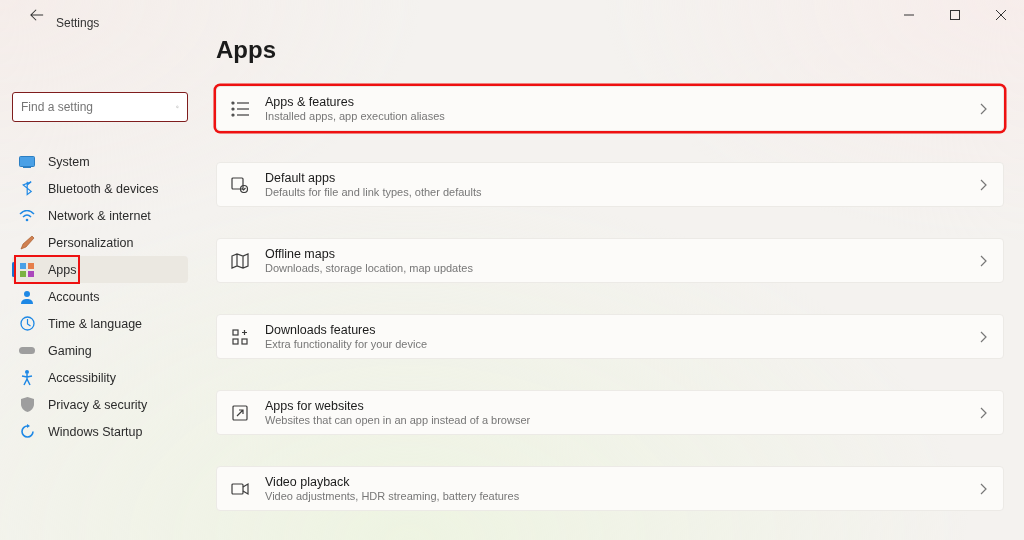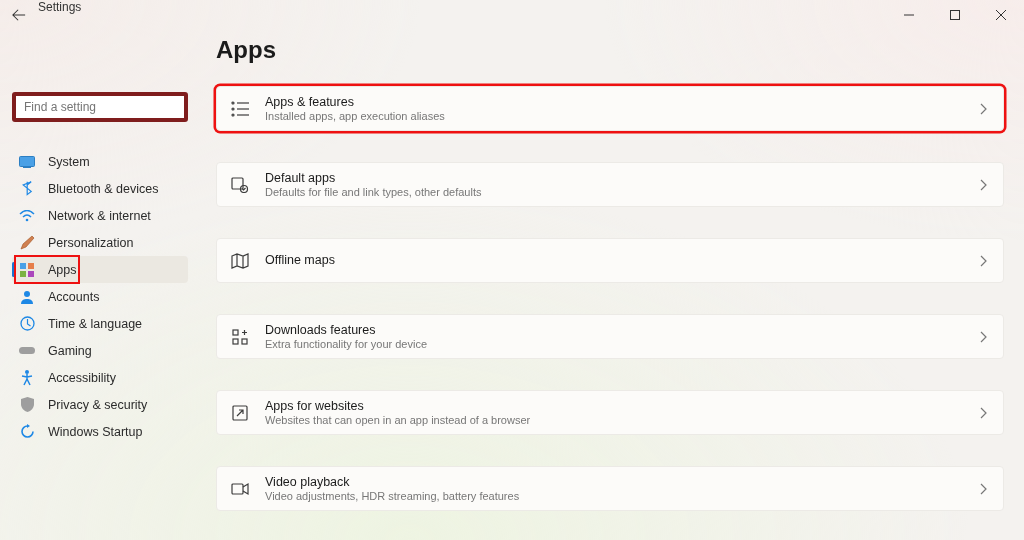--- a/index.html
+++ b/index.html
@@ -7,29 +7,29 @@
   body {
     background:
       radial-gradient(ellipse 700px 400px at 0% 0%, #f5edea 0%, rgba(245,237,234,0) 60%),
       radial-gradient(ellipse 700px 400px at 100% 0%, #f7edeb 0%, rgba(247,237,235,0) 60%),
       radial-gradient(ellipse 800px 500px at 40% 100%, #eef4e2 0%, rgba(238,244,226,0) 70%),
       #f4f2ef;
     user-select: none;
   }
 
   
-  .titlebar { position: absolute; top: 0; left: 0; right: 0; height: 30px; display: flex; align-items: flex-start; }
+  .titlebar { position: absolute; top: 0; left: 0; right: 0; height: 30px; display: flex; align-items: flex-end; padding-left: 18px; }
   .back-btn { width: 38px; height: 30px; display: flex; align-items: center; justify-content: center; color: #333; }
   .title { font-size: 12px; color: #333; }
   .win-controls { position: absolute; right: 0; top: 0; display: flex; }
   .win-btn { width: 46px; height: 30px; display: flex; align-items: center; justify-content: center; color: #333; }
 
   
   .sidebar { position: absolute; left: 12px; top: 92px; width: 176px; }
-  .search { width: 176px; height: 30px; background: #fff; border: 4px solid #7f1d1d; border-radius: 3px; display: flex; align-items: center; padding: 0 8px; margin-bottom: 26px; }
+  .search { width: 176px; height: 30px; background: #fff; border: 1px solid #7f1d1d; border-radius: 3px; display: flex; align-items: center; padding: 0 8px; margin-bottom: 26px; }
   .search input { flex: 1; border: none; outline: none; font-size: 12px; background: transparent; color: #666; }
   .search-icon { width: 14px; height: 14px; color: #666; }
 
   .nav { list-style: none; }
   .nav li { height: 27px; display: flex; align-items: center; padding-left: 6px; border-radius: 4px; cursor: default; position: relative; }
   .nav li .nicon { width: 18px; height: 18px; margin-right: 12px; display: flex; align-items: center; justify-content: center; }
   .nav li .nlabel { font-size: 12.5px; color: #2b2b2b; }
   .nav li.selected { background: #ebe8e1; }
   .nav li.selected::before { content: ""; position: absolute; left: 0; top: 6px; bottom: 6px; width: 3px; background: #1976d2; border-radius: 2px; }
   .nav li.selected .box-red { position:absolute; left:2px; right:108px; top:-1px; bottom:-1px; border:2px solid #e11; pointer-events:none; }
@@ -230,20 +230,21 @@
     </div>
 
     <div class="card">
       <span class="cicon">
           <svg width="18" height="16" viewBox="0 0 18 16" fill="none" stroke="currentColor" stroke-width="1.2">
             <path d="M1 3l5-2 6 2 5-2v12l-5 2-6-2-5 2z M6 1v12 M12 3v12"></path>
           </svg>
         </span>
       <div class="ctext">
         <div class="ctitle">Offline maps</div>
+        <div class="csub">Downloads, storage location, map updates</div>
       </div>
       <svg class="chev" width="8" height="12" viewBox="0 0 8 12">
           <path d="M2 1l5 5-5 5" fill="none" stroke="currentColor" stroke-width="1.2"></path>
         </svg>
     </div>
 
     <div class="card">
       <span class="cicon">
           <svg width="16" height="16" viewBox="0 0 16 16" fill="none" stroke="currentColor" stroke-width="1.2">
             <rect x="1" y="1" width="5" height="5"></rect>

